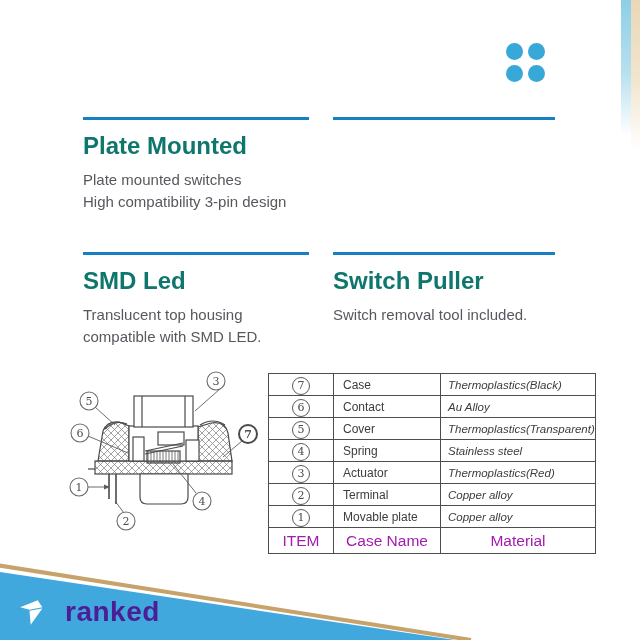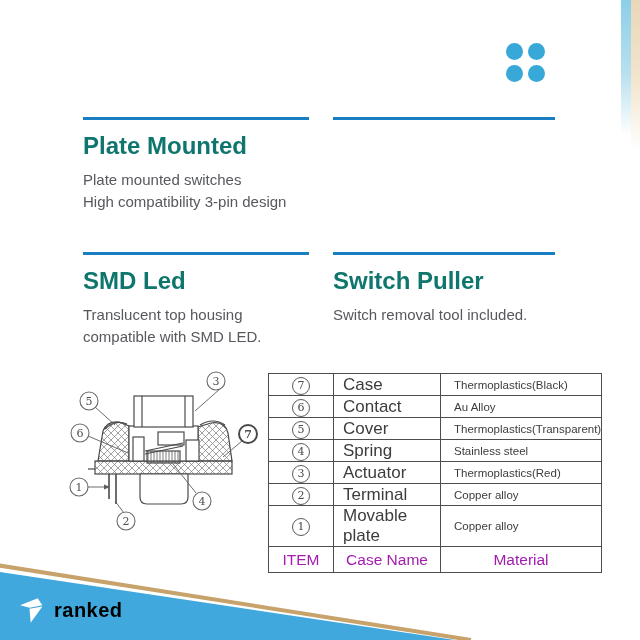--- a/index.html
+++ b/index.html
@@ -23,29 +23,29 @@
   .section h2{margin:12px 0 0;font-size:24px;font-weight:700;color:#0f766e;letter-spacing:0;}
   .section p{margin:9px 0 0;font-size:15px;line-height:22px;color:#56585d;white-space:pre-line;}
   
   .diagram{position:absolute;left:55px;top:363px;}
   
   .parts-table{position:absolute;left:268px;top:373px;border-collapse:collapse;
     width:310px;table-layout:fixed;background:#fff;}
   .parts-table td{border:1px solid #4d4d4d;padding:0;color:#3c3c3e;
     height:21px;vertical-align:middle;}
   .parts-table .c-item{width:64px;text-align:center;}
-  .parts-table .c-part{width:97px;font-size:17px;padding-left:9px;}
-  .parts-table .c-mat{width:147px;font-size:11.5px;padding-left:13px;}
+  .parts-table .c-part{width:97px;font-size:12px;padding-left:9px;}
+  .parts-table .c-mat{width:147px;font-size:11.5px;padding-left:7px;font-style:italic;}
   .circ{display:inline-block;width:16px;height:16px;line-height:16px;border:1px solid #5a5a5a;
     border-radius:50%;font-family:"DejaVu Serif", serif;font-size:11px;color:#4a4a4a;text-align:center;}
   .parts-table tr.foot td{height:25px;font-size:15.5px;text-align:center;padding-left:0;color:#a21caf;}
   
   .band{position:absolute;left:0;top:555px;width:640px;height:85px;pointer-events:none;}
   .brand{position:absolute;left:19px;top:596px;display:flex;align-items:center;}
-  .brand .word{color:#000000;font-size:20px;font-weight:700;letter-spacing:0.5px;margin-left:7px;}
+  .brand .word{color:#4c1d95;font-size:28px;font-weight:700;letter-spacing:0.5px;margin-left:18px;}
 </style>
 </head>
 <body>
 
 <div class="edge-blue"></div>
 <div class="edge-tan"></div>
 
 <div class="dots">
   <div class="dot" style="background: rgb(56, 168, 216);"></div>
   <div class="dot" style="background: rgb(56, 168, 216);"></div>

